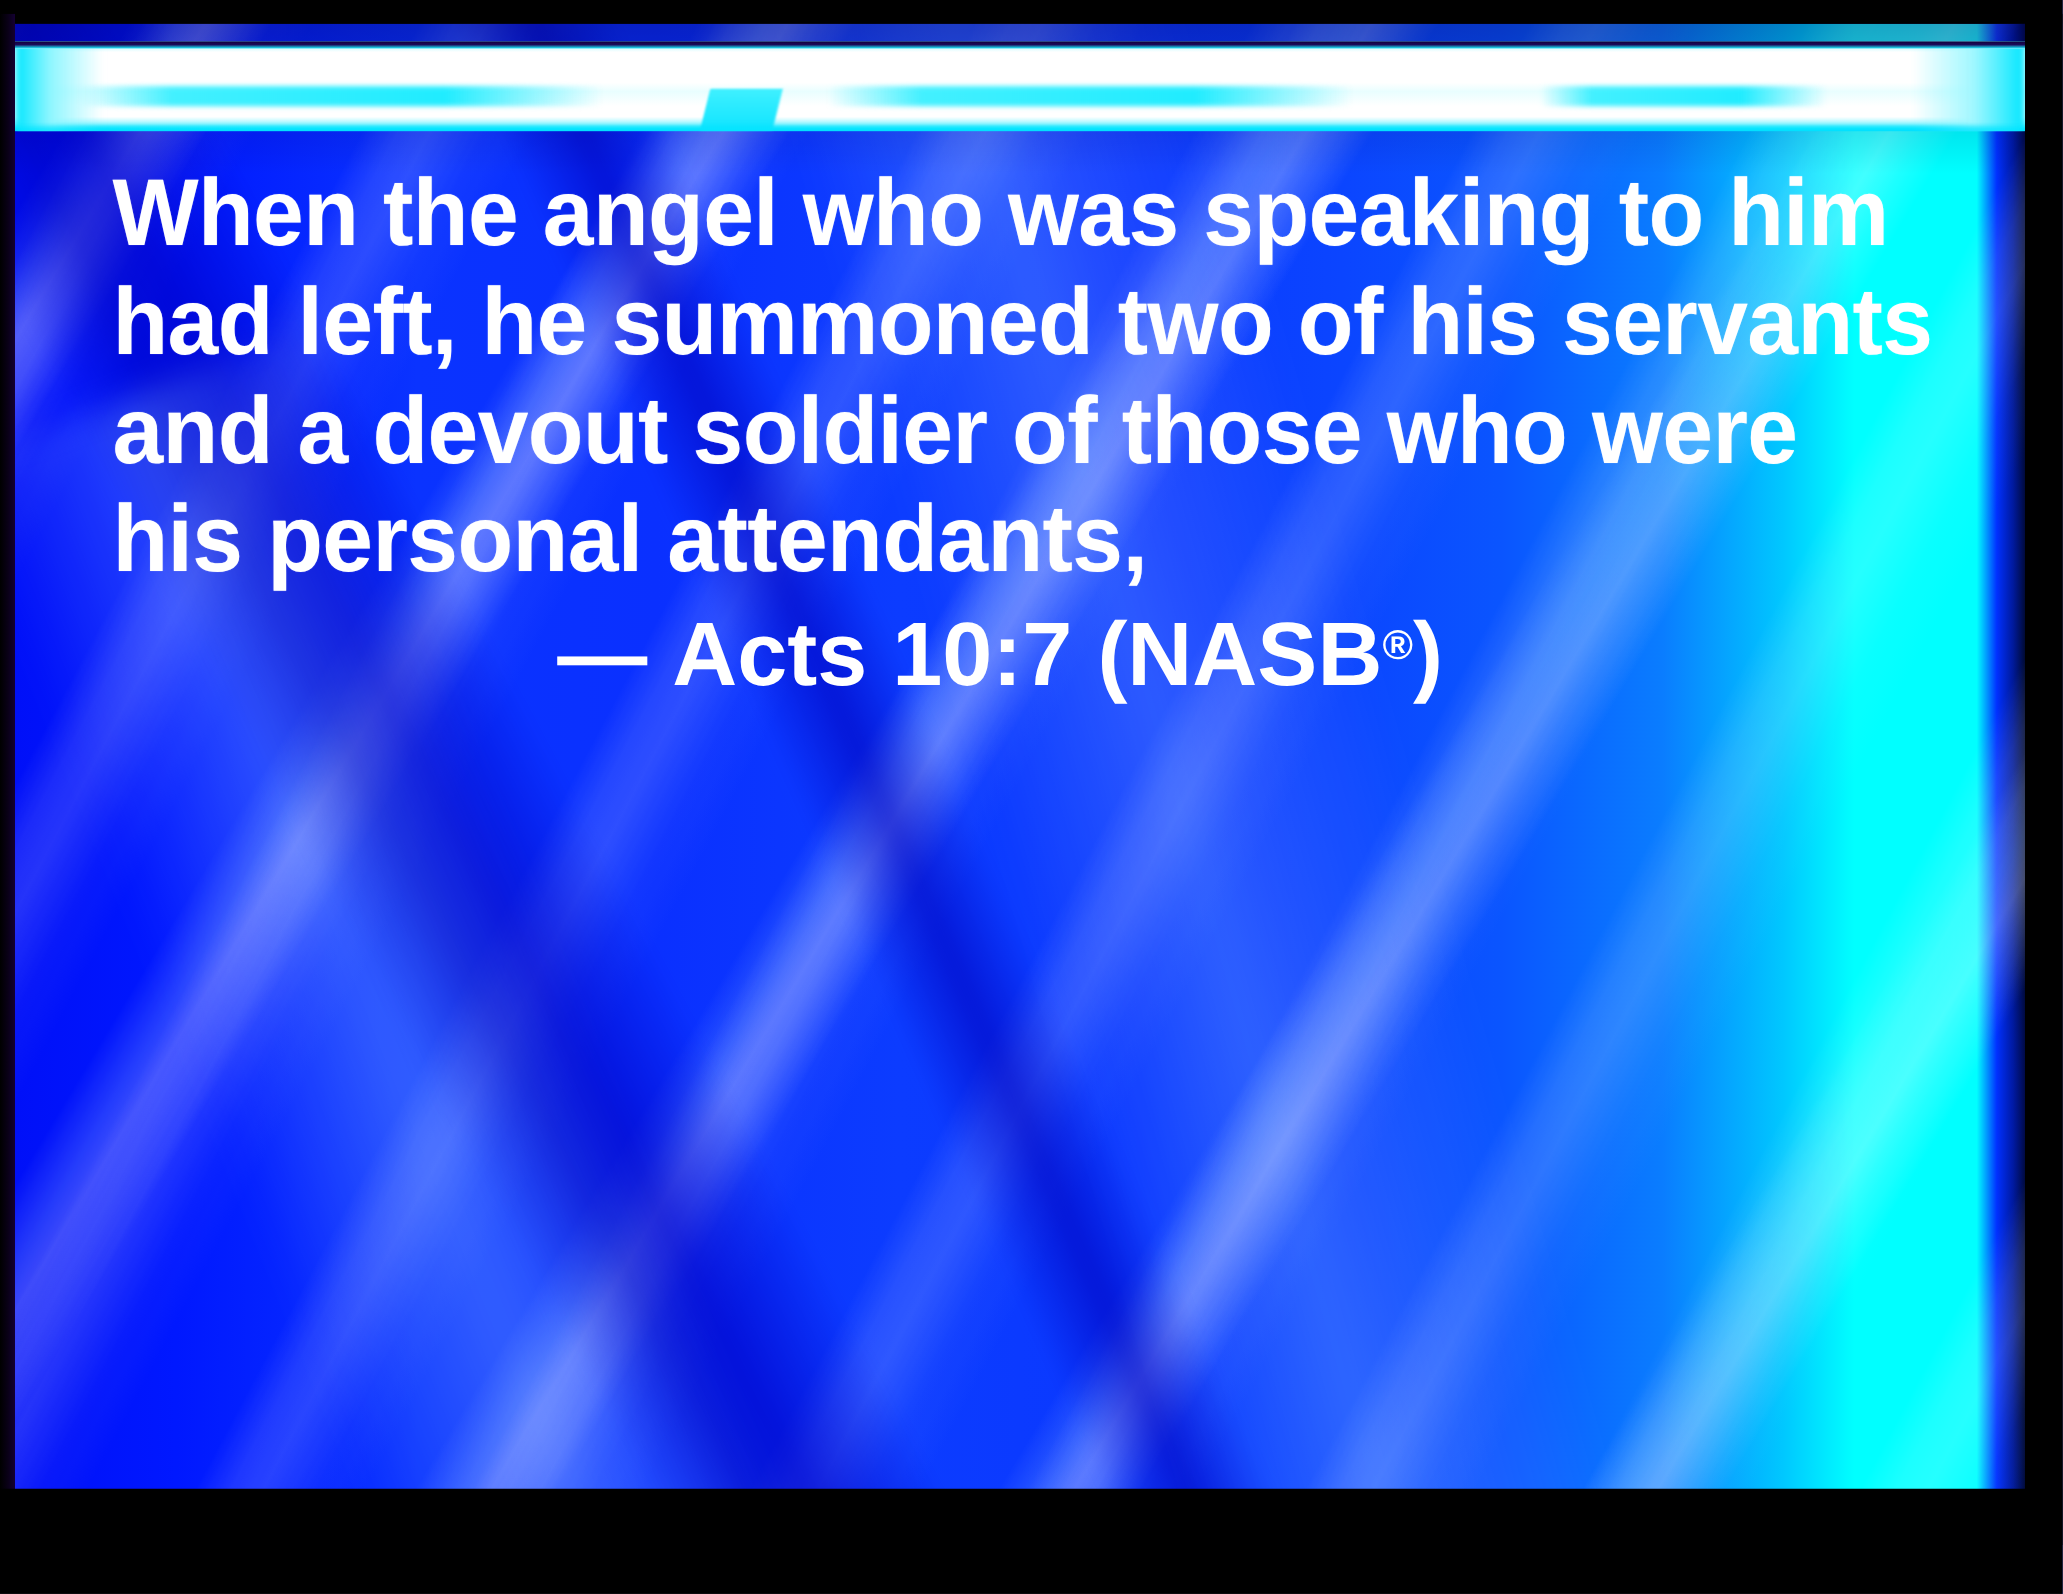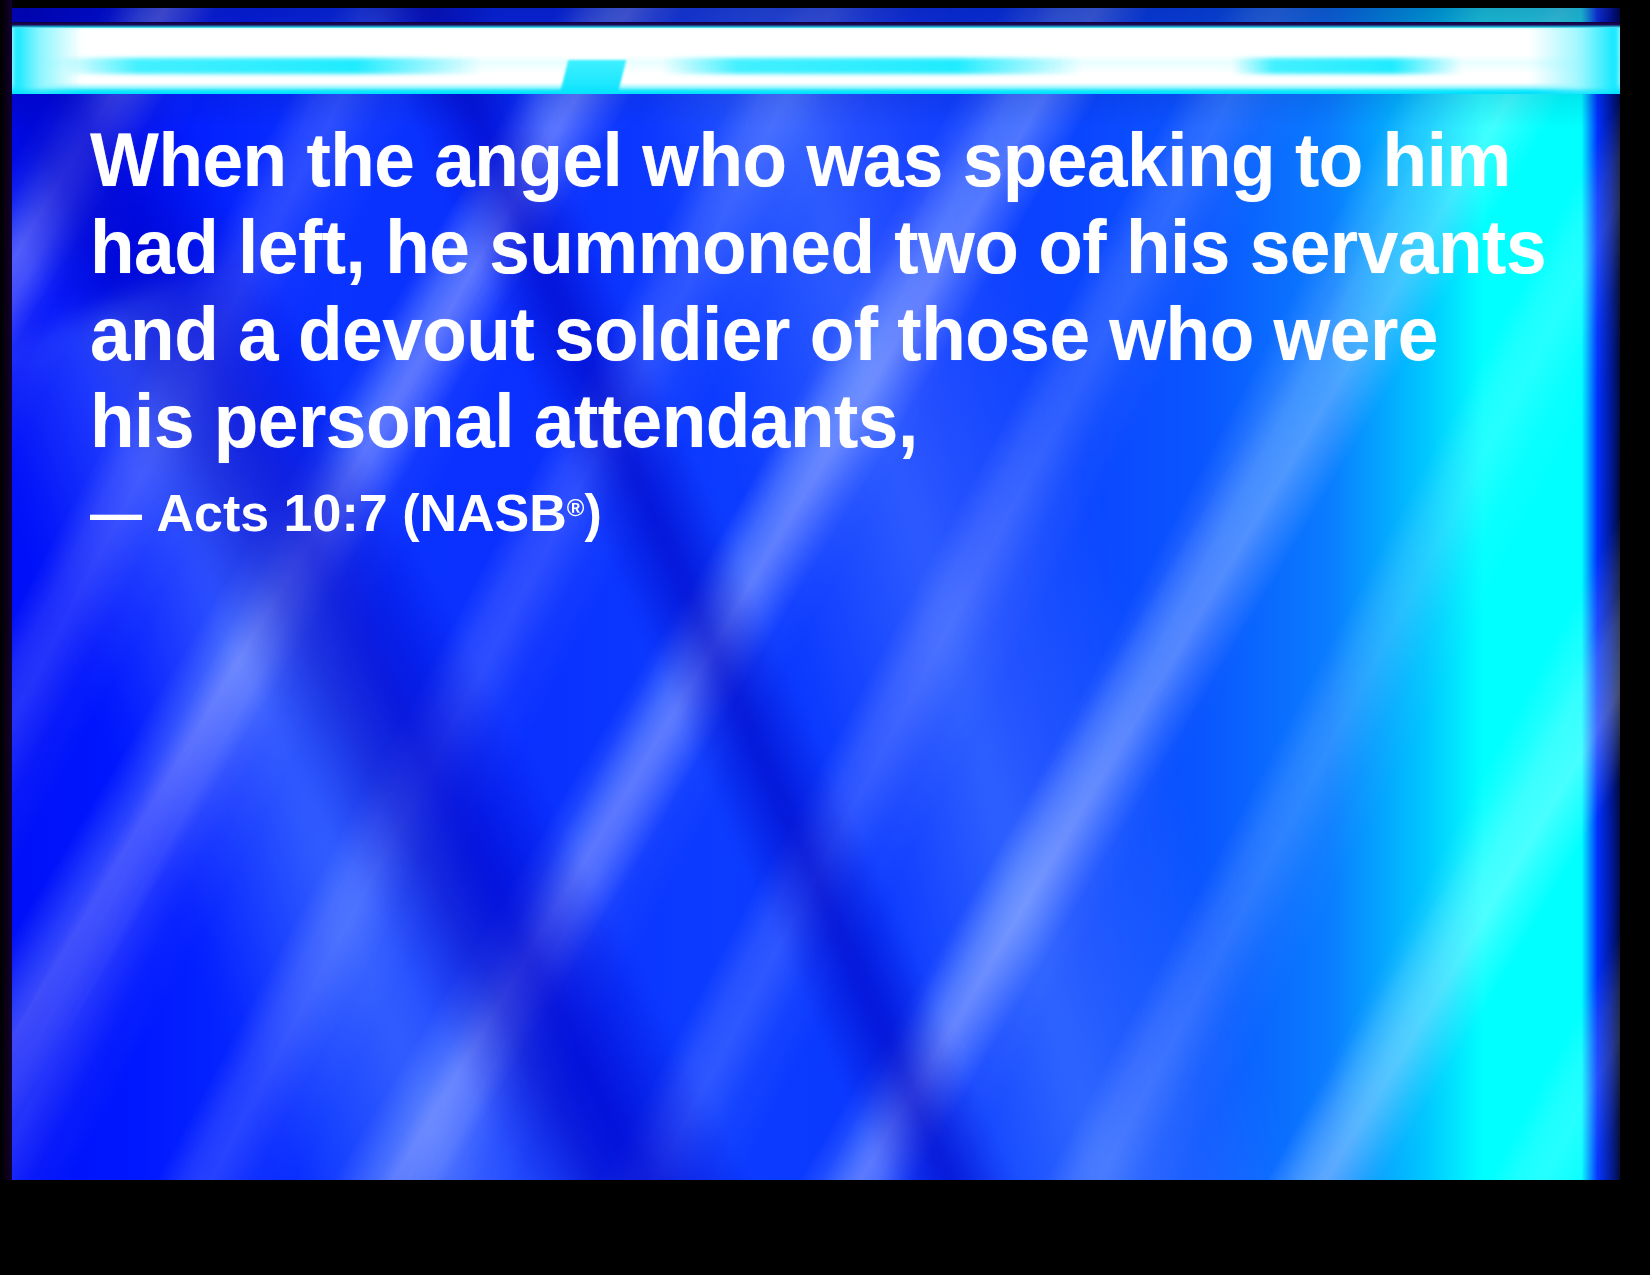--- a/index.html
+++ b/index.html
@@ -8,20 +8,21 @@
     width:1650px;height:1275px;overflow:hidden;
     font-family:"Liberation Sans","DejaVu Sans",sans-serif;
   }
 
   
   #slide{
     position:relative;
     width:1650px;height:1225px;
     background:#000000;
     overflow:hidden;
+    margin-top:11px;
   }
 
   
   #panel{
     position:absolute;
     left:12px; top:8px;
     width:1608px; height:1222px;
     overflow:hidden;
     background:#0018ff;
   }
@@ -213,24 +214,24 @@
     white-space:nowrap;
     transform:scaleX(0.96);
     transform-origin:left center;
     text-shadow:0 0 1px rgba(255,255,255,0.4);
   }
 
   #attribution{
     position:absolute;
     left:78px; top:460px;
     width:1420px;
-    text-align:left;
+    text-align:center;
     font-family:"Liberation Sans","DejaVu Sans",sans-serif;
     font-weight:bold;
-    font-size:52px;
+    font-size:72px;
     line-height:90px;
     color:#ffffff;
     white-space:nowrap;
     letter-spacing:0px;
   }
   #attribution .reg{
     font-size:0.46em;
     vertical-align:0.62em;
     line-height:1;
   }

